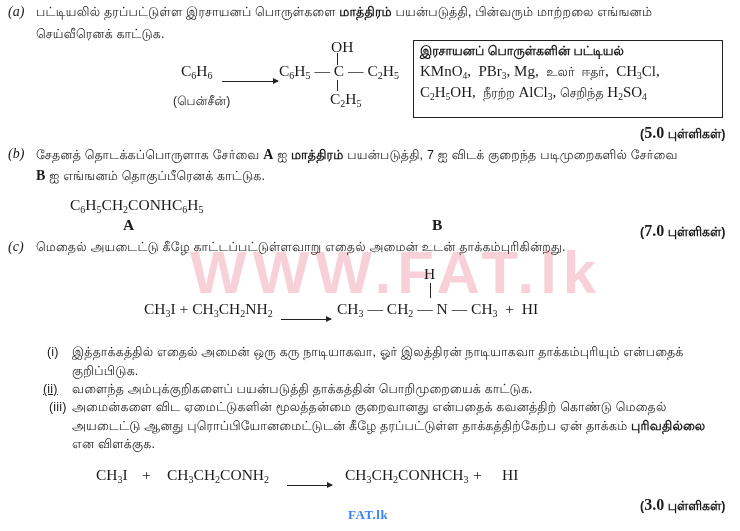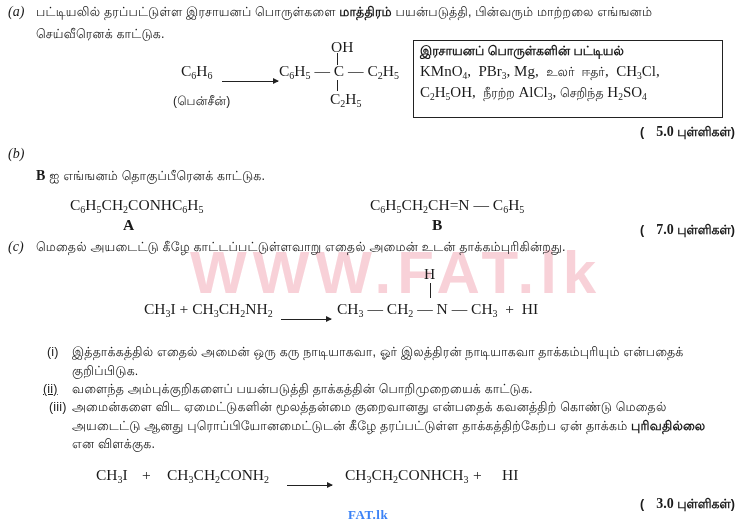--- a/index.html
+++ b/index.html
@@ -8,21 +8,21 @@
     font-family: "Liberation Sans", "DejaVu Sans", sans-serif; color: #1a1a1a;
   }
   .serif { font-family: "Liberation Serif", "DejaVu Serif", serif; }
   .abs { position: absolute; }
   .ta { font-size: 12.5px; letter-spacing: 0.2px; white-space: nowrap; }
   .lbl { font-family: "Liberation Serif", "DejaVu Serif", serif; font-style: italic; font-size: 14px; }
   .chem { font-family: "Liberation Serif", "DejaVu Serif", serif; font-size: 15.5px; white-space: nowrap; }
   .chem sub { font-size: 10px; vertical-align: -3px; line-height: 0; }
   .bold { font-weight: bold; }
   .marks { font-size: 12.5px; font-weight: bold; white-space: nowrap; }
-  .marks .num { font-family: "Liberation Serif", "DejaVu Serif", serif; font-size: 14px; padding-left: 12px; }
+  .marks .num { font-family: "Liberation Serif", "DejaVu Serif", serif; font-size: 16px; }
   .watermark {
     position: absolute; left: 190px; top: 238px; font-family: "Liberation Sans", sans-serif;
     font-weight: bold; font-size: 60px; letter-spacing: 6px; color: #f6c2cc; opacity: 0.75; z-index: 0;
     white-space: nowrap;
   }
   .content { position: absolute; inset: 0; z-index: 1; }
   .box {
     position: absolute; left: 413px; top: 40px; width: 310px; height: 78px; border: 1.5px solid #222;
     box-sizing: border-box; padding: 3px 6px;
   }
@@ -65,27 +65,29 @@
 
   <div class="box">
     <div class="box-title">இரசாயனப் பொருள்களின் பட்டியல்</div>
     <div class="box-line">KMnO<sub>4</sub>,&nbsp; PBr<sub>3</sub>, Mg, &nbsp;<span class="ta-in">உலர் &nbsp;ஈதர்</span>, &nbsp;CH<sub>3</sub>Cl,</div>
     <div class="box-line">C<sub>2</sub>H<sub>5</sub>OH, &nbsp;<span class="ta-in">நீரற்ற</span> AlCl<sub>3</sub>, <span class="ta-in">செறிந்த</span> H<sub>2</sub>SO<sub>4</sub></div>
   </div>
 
   <div class="abs marks" style="left:640px; top:124px;">(<span class="num">5.0</span> <span>புள்ளிகள்</span>)</div>
 
   <span class="abs lbl" style="left:8px; top:146px;">(b)</span>
+  <div class="abs ta" style="left:36px; top:147px;">
+    <span>சேதனத் தொடக்கப்பொருளாக சேர்வை </span><span class="bold serif" style="font-size:14px;">A</span><span> ஐ </span><span class="bold">மாத்திரம்</span><span> பயன்படுத்தி, 7 ஐ விடக் குறைந்த படிமுறைகளில் சேர்வை</span>
+  </div>
   <div class="abs ta" style="left:36px; top:168px;">
     <span class="bold serif" style="font-size:14px;">B</span><span> ஐ எங்ஙனம் தொகுப்பீரெனக் காட்டுக.</span>
   </div>
 
   <div class="abs chem" style="left:70px; top:196px;">C<sub>6</sub>H<sub>5</sub>CH<sub>2</sub>CONHC<sub>6</sub>H<sub>5</sub></div>
   <div class="abs chem bold" style="left:123px; top:216px;">A</div>
-  <div class="abs chem" style="left:370px; top:196px;">C<sub>6</sub>H<sub>5</sub>CH<sub>2</sub>CH=N — C<sub>6</sub>H<sub>5</sub></div>
   <div class="abs chem bold" style="left:432px; top:216px;">B</div>
   <div class="abs marks" style="left:640px; top:222px;">(<span class="num">7.0</span> <span>புள்ளிகள்</span>)</div>
 
   <span class="abs lbl" style="left:8px; top:239px;">(c)</span>
   <div class="abs ta" style="left:36px; top:240px;">மெதைல் அயடைட்டு கீழே காட்டப்பட்டுள்ளவாறு எதைல் அமைன் உடன் தாக்கம்புரிகின்றது.</div>
 
   <div class="abs chem" style="left:144px; top:300px;">CH<sub>3</sub>I + CH<sub>3</sub>CH<sub>2</sub>NH<sub>2</sub></div>
   <div class="abs" style="left:281px; top:310px;"><span class="arrow" style="width:50px;"></span></div>
   <div class="abs chem" style="left:337px; top:300px;">CH<sub>3</sub> — CH<sub>2</sub> — N — CH<sub>3</sub> &nbsp;+ &nbsp;HI</div>
   <div class="abs chem" style="left:424px; top:265px;">H</div>

